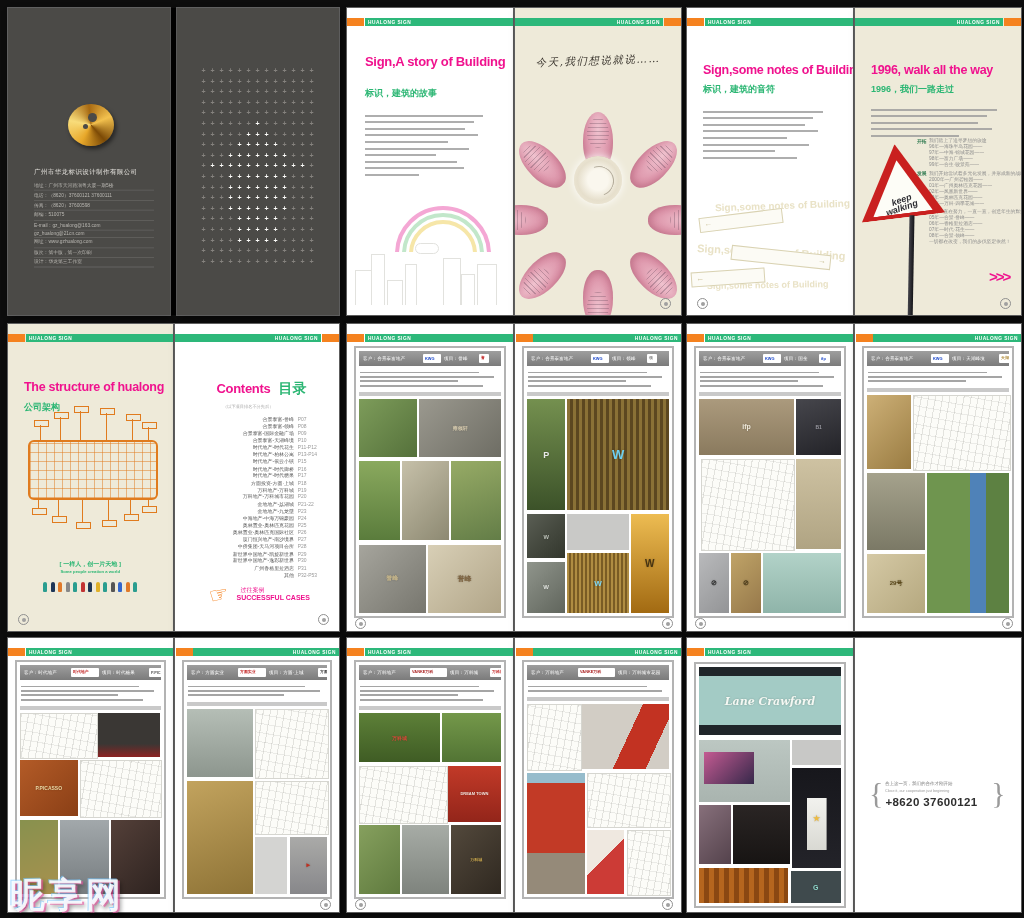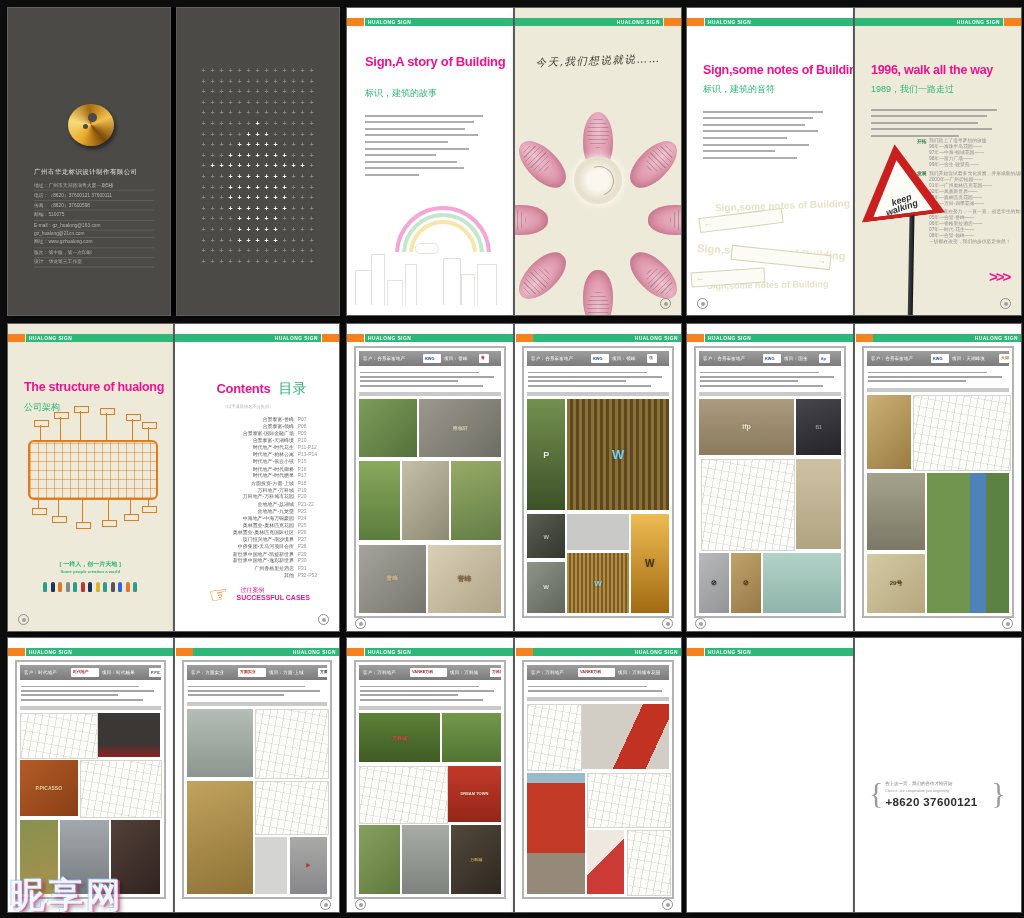--- a/index.html
+++ b/index.html
@@ -16,21 +16,21 @@
   .gbar{position:absolute;top:10px;left:0;right:0;height:8px;display:flex;align-items:stretch;z-index:3;}
   .gbar .bar{flex:1;background:#2db87a;display:flex;align-items:center;color:#fff;padding:0 3px;overflow:hidden;}
   .gbar .bar b{font-size:6px;transform:scale(.8);transform-origin:0 50%;font-weight:bold;letter-spacing:.6px;white-space:nowrap;}
   .gbar.right .bar{justify-content:flex-end;}
   .gbar.right .bar b{transform-origin:100% 50%;}
   .gbar .tab{width:17px;background:#f5821f;}
   .gbar.left .tab{order:-1;margin-right:1px;}
   .gbar.right .tab{margin-left:1px;}
   
   .t-mag{color:#f0128e;font-weight:bold;font-size:13px;letter-spacing:-.3px;white-space:nowrap;}
-  .t-grn{color:#2bb673;font-weight:normal;font-size:9px;white-space:nowrap;}
+  .t-grn{color:#2bb673;font-weight:bold;font-size:9px;white-space:nowrap;}
   .line-bar{height:2px;background:#9a9a9a;margin:4.6px 0;opacity:.8;}
   .red-lead{background:linear-gradient(90deg,#c23030 0 16px,#9a9a9a 16px);}
   .pnum{position:absolute;bottom:6px;width:9px;height:9px;border:1px solid #909090;border-radius:50%;}
   .pnum:after{content:"";position:absolute;left:2.5px;top:2.5px;width:4px;height:4px;border-radius:50%;background:#a0a0a0;}
   
   .logo-swirl{position:absolute;left:60px;top:96px;width:46px;height:42px;border-radius:50%;
     background:conic-gradient(from 210deg,#e8a82a,#f8dc7a,#a86a12,#f3c14e,#7c4a06,#e8a82a);
     box-shadow:2px 3px 4px rgba(0,0,0,.5);}
   .logo-swirl:after{content:"";position:absolute;left:20px;top:9px;width:9px;height:9px;border-radius:50%;background:#4b4a47;box-shadow:-7px 9px 0 -2px #4b4a47;}
   .company{position:absolute;left:26px;top:160px;width:130px;font-size:6.5px;color:#e2e0db;letter-spacing:.4px;}
@@ -533,21 +533,21 @@
         <div class="pnum" style="left:10px"></div>
       </div>
       <div class="page cream">
         <div class="gbar right">
             <div class="bar">
               <b>HUALONG SIGN</b>
             </div>
             <div class="tab"></div>
           </div>
         <div class="t-mag" style="position:absolute;left:16px;top:55px;font-size:12.5px">1996, walk all the way</div>
-        <div class="t-grn" style="position:absolute;left:16px;top:75px">1989，我们一路走过</div>
+        <div class="t-grn" style="position:absolute;left:16px;top:75px">1996，我们一路走过</div>
         <div class="body-lines" style="left:16px;top:96px;width:126px">
             <div class="line-bar" style="width: 100%;"></div>
             <div class="line-bar" style="width: 92%;"></div>
             <div class="line-bar" style="width: 85%;"></div>
             <div class="line-bar" style="width: 96%;"></div>
             <div class="line-bar" style="width: 70%;"></div>
           </div>
         <div class="grp-wrap">
             <div class="grp">
               <b>开拓</b>
@@ -1109,20 +1109,38 @@
 
   <div class="cell" style="left:687px;top:638px;width:334px;height:274px">
     <div class="spread">
       <div class="page">
         <div class="gbar left">
             <div class="tab"></div>
             <div class="bar">
               <b>HUALONG SIGN</b>
             </div>
           </div>
+        <div class="frame" style="top:24px;bottom:4px">
+          <div class="collage">
+              <div class="tile" style="left: 0%; top: 0%; width: 100%; height: 29%; background: linear-gradient(rgb(32, 38, 42) 0px, rgb(32, 38, 42) 13%, rgb(163, 203, 197) 13%, rgb(163, 203, 197) 86%, rgb(32, 38, 42) 86%);">
+                <span style="color: rgb(244, 248, 243); font-size: 11px; font-family: &quot;DejaVu Serif&quot;, serif; font-style: italic;">Lane Crawford</span>
+              </div>
+              <div class="tile" style="left: 0%; top: 31%; width: 64%; height: 26%; background: linear-gradient(135deg, rgb(196, 91, 146), rgb(53, 40, 74)) 12% 42% / 55% 52% no-repeat, linear-gradient(rgb(188, 199, 194), rgb(169, 180, 175));"></div>
+              <div class="tile" style="left: 65.5%; top: 31%; width: 34.5%; height: 10.5%; background: rgb(200, 200, 198);"></div>
+              <div class="tile" style="left: 65.5%; top: 43%; width: 34.5%; height: 42%; background: linear-gradient(rgb(242, 242, 238), rgb(217, 217, 211)) 50% 62% / 40% 52% no-repeat, linear-gradient(rgb(23, 23, 28), rgb(35, 35, 41));">
+                <span style="color: rgb(237, 187, 66); font-size: 8px;">★</span>
+              </div>
+              <div class="tile" style="left: 24%; top: 58.5%; width: 40%; height: 25%; background: linear-gradient(rgb(42, 37, 36), rgb(23, 20, 19));"></div>
+              <div class="tile" style="left: 0%; top: 58.5%; width: 22.5%; height: 25%; background: linear-gradient(135deg, rgb(135, 112, 123), rgb(84, 66, 76));"></div>
+              <div class="tile" style="left: 0%; top: 85%; width: 63%; height: 15%; background: repeating-linear-gradient(90deg, rgb(181, 102, 30) 0px, rgb(181, 102, 30) 5px, rgb(138, 72, 18) 5px, rgb(138, 72, 18) 10px);"></div>
+              <div class="tile" style="left: 64.5%; top: 86.5%; width: 35.5%; height: 13.5%; background: rgb(63, 74, 77);">
+                <span style="color: rgb(143, 216, 204); font-size: 7px;">G</span>
+              </div>
+            </div>
+        </div>
       </div>
       <div class="page">
         <div class="closing">
           <span class="br">{</span>
           <span class="mid">
             <span class="cn" style="display:block">合上这一页，我们的合作才刚开始</span>
             <span class="en" style="display:block">Close it, our cooperation just beginning</span>
             <span class="ph" style="display:block">+8620 37600121</span>
           </span>
           <span class="br">}</span>

